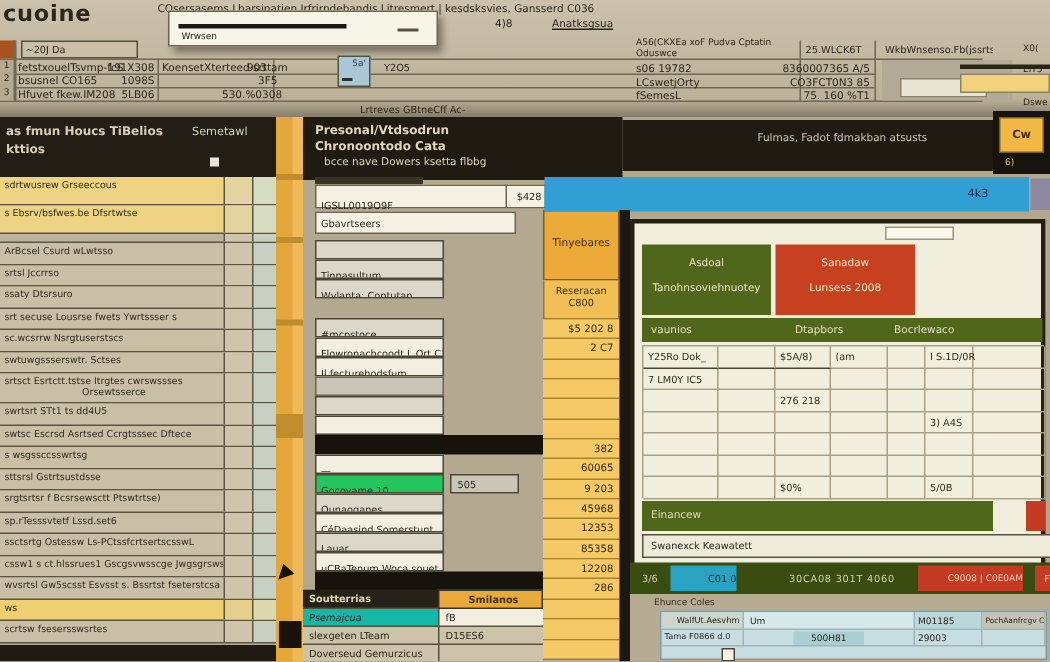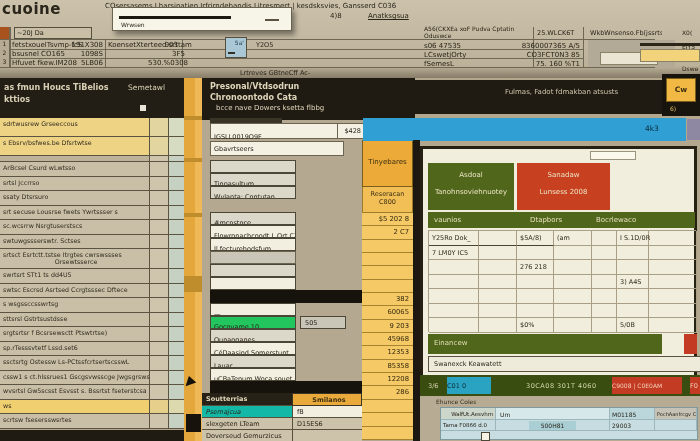--- a/index.html
+++ b/index.html
@@ -143,21 +143,21 @@
         padding:3px 0 0 3px;box-sizing:border-box;white-space:nowrap;overflow:visible;color:#332d1f}
   .rg-row[data-u="1"] .rg-c:nth-child(-n+3){border-bottom:1px solid #4a4331}
   #rp-fin{left:428px;top:334px;width:234px;height:20px;background:#4f661b}
   #rp-fin span{position:absolute;left:6px;top:5px;font-size:7px;color:#e6deb9}
   #rp-fin-red{left:684px;top:334px;width:13px;height:20px;background:#c23b22}
   #rp-note{left:428px;top:356px;width:273px;height:16px;background:#efebdb;border:1px solid #5a5340}
   #rp-note span{position:absolute;left:5px;top:3px;font-size:6.5px}
   #rp-status{left:418px;top:375px;width:282px;height:21px;background:#3a4d10}
   #rp-status .lft{position:absolute;left:10px;top:7px;font-size:6.5px;color:#d6d0b0}
   #rp-status .mid{position:absolute;left:108px;top:7px;font-size:6.5px;color:#cfd6a8;letter-spacing:.5px}
-  .chip{position:absolute;top:2px;height:17px;box-sizing:border-box;text-align:left;font-size:6.5px;padding-top:5px}
+  .chip{position:absolute;top:2px;height:17px;box-sizing:border-box;text-align:right;font-size:6.5px;padding-top:5px}
   #chip1{left:29px;width:44px;background:#2aa3c2;color:#0e2f38}
   #chip2{left:194px;width:70px;background:#c23b22;color:#f3d0ba;font-size:6px}
   #chip3{left:272px;width:14px;background:#c23b22;color:#f3d0ba;overflow:hidden}
   #rp-bottom{left:418px;top:396px;width:282px;height:45px;background:#b7ac93}
   #rp-bottom .title{position:absolute;left:18px;top:2px;font-size:6px;color:#332d1f}
   #btable{position:absolute;left:22px;top:11px;width:258px;height:33px;background:#c7dde1;border:1px solid #7f9a9e;
           display:flex;flex-direction:column;box-sizing:border-box}
   .bt-row{display:flex;flex:0 0 auto}
   .bt-c{box-sizing:border-box;border-right:1px solid #9db6ba;border-bottom:1px solid #9db6ba;
         white-space:nowrap;overflow:hidden}
@@ -226,21 +226,21 @@
   <span class="abs t7 right" style="left:42px;top:59px;width:61px">5LB06</span>
   <span class="abs t7" style="left:148px;top:59px">530.%0308</span>
 
   <span class="abs t6" style="left:424px;top:26px;width:112px;white-space:normal;line-height:1.15">A56(CKXEa xoF Pudva Cptatin Oduswce</span>
   <span class="abs t65" style="left:537px;top:29px">25.WLCK6T</span>
   <span class="abs t65" style="left:590px;top:29px;width:72px;overflow:hidden">WkbWnsenso.Fb(jssrtssen</span>
   <div class="abs" id="graypanel"></div>
   <div class="abs" id="creambox"></div>
   <div class="abs" id="darkbar"></div>
   <div class="abs" id="yellowcell"></div>
-  <span class="abs t7" style="left:424px;top:42px">s06 47535</span>
+  <span class="abs t7" style="left:424px;top:42px">s06 19782</span>
   <span class="abs t7 right" style="left:468px;top:42px;width:112px">8360007365 A/5</span>
   <span class="abs t6" style="left:682px;top:29px">X0(</span>
   <span class="abs t7" style="left:424px;top:51px">LCswetjOrty</span>
   <span class="abs t7 right" style="left:468px;top:51px;width:112px">CO3FCT0N3 85</span>
   <span class="abs t6" style="left:682px;top:43px">EIY5</span>
   <span class="abs t7" style="left:424px;top:60px">fSemesL</span>
   <span class="abs t7 right" style="left:468px;top:60px;width:112px">75.  160 %T1</span>
   <span class="abs t6" style="left:682px;top:65px">Dswe</span>
   <span class="abs t65" style="left:240px;top:69px">Lrtreves GBtneCff Ac-</span>
 

